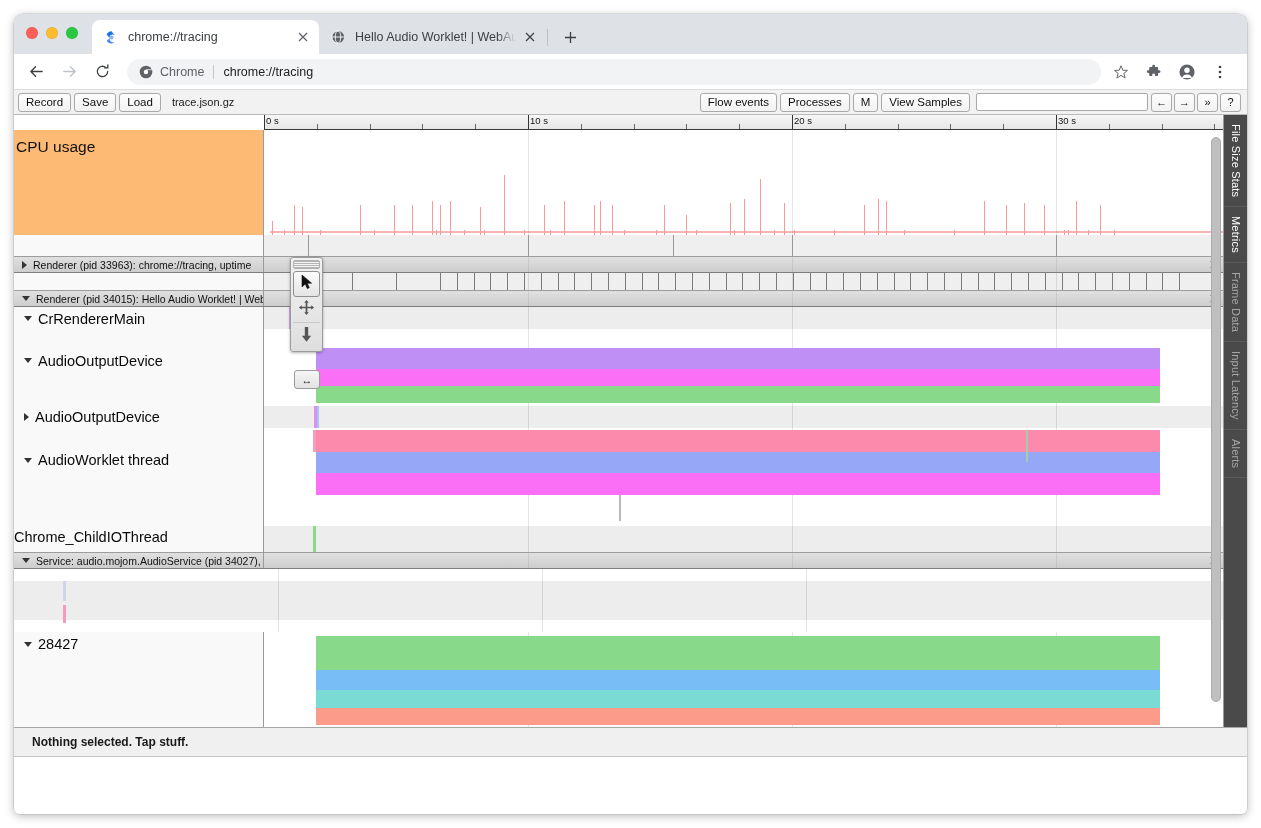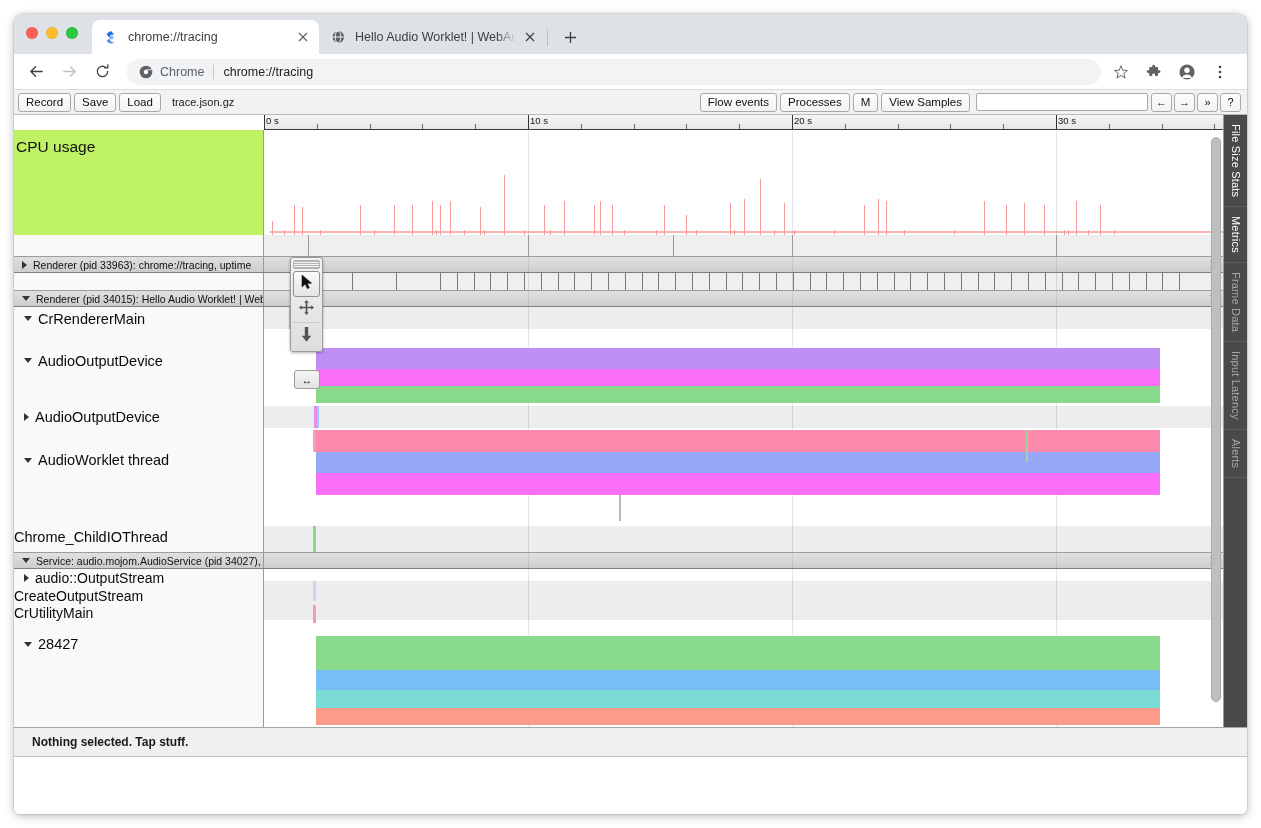--- a/index.html
+++ b/index.html
@@ -585,21 +585,21 @@
             <div class="ruler-minor" style="left: 897.6px;"></div>
             <div class="ruler-minor" style="left: 950.4px;"></div>
             <div class="ruler-minor" style="left: 844.8px;"></div>
             <div class="ruler-minor" style="left: 897.6px;"></div>
             <div class="ruler-minor" style="left: 950.4px;"></div>
           </div>
 
         <div class="rows">
 
           <div class="row" style="height:105px;">
-            <div class="row-label" style="height:105px; background:#bef264;">
+            <div class="row-label" style="height:105px; background:#fdba74;">
               <div style="font-size:15.5px; color:#111; padding:8px 0 0 2px;">CPU usage</div>
             </div>
             <div class="row-canvas" style="height:105px; background:#fff;" id="cpu-canvas">
               <div class="cpu-base"></div>
             <div class="gridline" style="left: 264px;"></div>
                 <div class="gridline" style="left: 528px;"></div>
                 <div class="gridline" style="left: 792px;"></div>
                 <div class="cpu-spike" style="left: 8px; height: 14px; background: rgb(247, 154, 154);"></div>
                 <div class="cpu-spike" style="left: 20px; height: 5px; background: rgb(247, 154, 154);"></div>
                 <div class="cpu-spike" style="left: 30px; height: 30px; background: rgb(247, 154, 154);"></div>
@@ -844,32 +844,20 @@
             </div>
             <div class="phr">
               <span class="proc-close">X</span>
             <div class="gridline" style="left: 264px; background: rgba(0, 0, 0, 0.07);"></div>
                 <div class="gridline" style="left: 528px; background: rgba(0, 0, 0, 0.07);"></div>
                 <div class="gridline" style="left: 792px; background: rgba(0, 0, 0, 0.07);"></div>
               </div>
           </div>
 
           <div class="row" style="height:63px;">
-            <div class="row-label" style="height:63px;background:#f9f9f9;">
-              <div class="thread-label small" style="height:18px;">
-                <span class="tri right"></span>
-                <span>audio::OutputStream</span>
-              </div>
-              <div class="thread-label small plain" style="height:17px;">
-                <span>CreateOutputStream</span>
-              </div>
-              <div class="thread-label small plain" style="height:17px;">
-                <span>CrUtilityMain</span>
-              </div>
-            </div>
             <div class="row-canvas" style="height:63px;" id="track-aos">
               <div class="white" style="top:0;height:12px;"></div>
               <div class="stripe" style="top:12px;height:39px;"></div>
               <div class="white" style="top:51px;height:12px;"></div>
             <div class="gridline" style="left: 264px;"></div>
                 <div class="gridline" style="left: 528px;"></div>
                 <div class="gridline" style="left: 792px;"></div>
                 <div class="slice" style="left: 49px; top: 12px; width: 3px; height: 20px; background: rgb(207, 213, 232);"></div>
                 <div class="slice" style="left: 49px; top: 36px; width: 3px; height: 18px; background: rgb(247, 154, 192);"></div>
               </div>

